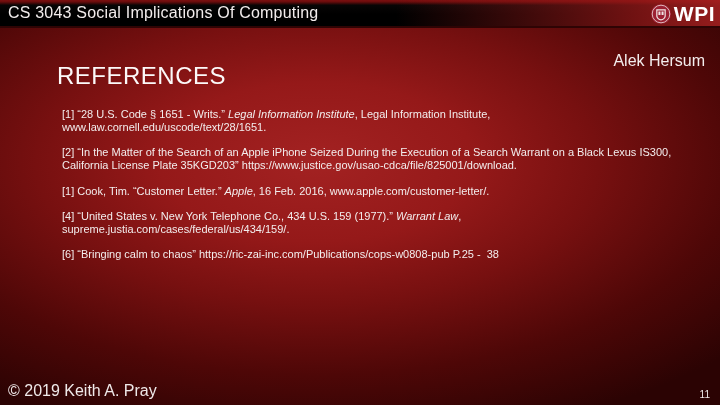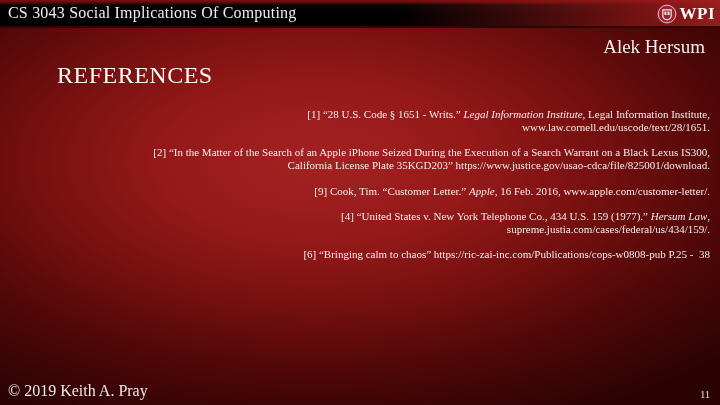--- a/index.html
+++ b/index.html
@@ -1,51 +1,50 @@
 <!DOCTYPE html>
 <html><head>
 <meta charset="utf-8">
 <style>
   html,body{margin:0;padding:0;}
   .slide{
     position:relative;
     width:720px;height:405px;
     overflow:hidden;
-    font-family:Liberation Serif, serif;
+    font-family:Liberation Sans, sans-serif;
     background:
       radial-gradient(ellipse 78% 70% at 44% 40%,
         #a32222 0%, #951919 28%, #771010 50%, #4e0707 75%, #2b0303 100%);
-    text-align: right;
   }
   
   .header-band{
     position:absolute;top:0;left:0;width:720px;height:26px;
     background:
       linear-gradient(90deg, rgba(150,24,24,0) 0%, rgba(150,24,24,0) 55%, rgba(150,24,24,0.75) 88%, rgba(165,32,32,0.9) 100%),
       linear-gradient(180deg, #7c1010 0%, #6a0c0c 7%, #070505 20%, #000000 55%, #000000 100%);
     border-bottom:2px solid #2e0404;
     display:flex;align-items:center;
   }
   .header-title{
     color:#f2ecec;font-size:16px;line-height:26px;
     padding-left:8px;letter-spacing:0.2px;
     white-space:nowrap;
   }
   .logo{
     position:absolute;top:1px;right:5px;height:25px;
     display:flex;align-items:center;gap:2px;
   }
   .logo-text{
-    color:#ffffff;font-size:17px;font-weight:bold;
+    color:#ffffff;font-size:21px;font-weight:bold;
     letter-spacing:0.5px;line-height:25px;
   }
   .seal{width:22px;height:22px;display:block;}
   .author{
-    position:absolute;top:36px;right:15px;
-    color:#f3eded;font-size:19px;
+    position:absolute;top:52px;right:15px;
+    color:#f3eded;font-size:16px;
   }
   .slide-title{
     position:absolute;top:62px;left:57px;
     color:#fcf9f9;font-size:24px;letter-spacing:0.5px;
     font-weight:normal;margin:0;
   }
   .references{
     position:absolute;top:108px;left:62px;width:648px;
     color:#f3eded;font-size:11px;line-height:1.15;
   }
@@ -84,22 +83,22 @@
 
   <div class="author">Alek Hersum</div>
 
   <h1 class="slide-title">REFERENCES</h1>
 
   <div class="references">
       <div class="ref-item"><span>[1] “28 U.S. Code § 1651 - Writs.” </span><span class="italic">Legal Information Institute</span><span>, Legal Information Institute,
 www.law.cornell.edu/uscode/text/28/1651.</span></div>
       <div class="ref-item"><span>[2] “In the Matter of the Search of an Apple iPhone Seized During the Execution of a Search Warrant on a Black Lexus IS300,
 California License Plate 35KGD203” https://www.justice.gov/usao-cdca/file/825001/download.</span></div>
-      <div class="ref-item"><span>[9] Cook, Tim. “Customer Letter.” </span><span class="italic">Apple</span><span>, 16 Feb. 2016, www.apple.com/customer-letter/.</span></div>
-      <div class="ref-item"><span>[4] “United States v. New York Telephone Co., 434 U.S. 159 (1977).” </span><span class="italic">Hersum Law</span><span>,
+      <div class="ref-item"><span>[1] Cook, Tim. “Customer Letter.” </span><span class="italic">Apple</span><span>, 16 Feb. 2016, www.apple.com/customer-letter/.</span></div>
+      <div class="ref-item"><span>[4] “United States v. New York Telephone Co., 434 U.S. 159 (1977).” </span><span class="italic">Warrant Law</span><span>,
 supreme.justia.com/cases/federal/us/434/159/.</span></div>
       <div class="ref-item"><span>[6] “Bringing calm to chaos” https://ric-zai-inc.com/Publications/cops-w0808-pub P.25 -  38</span></div>
     </div>
 
   <div class="footer-left">© 2019 Keith A. Pray</div>
   <div class="footer-right">11</div>
 
 </div>
 
 </body></html>

